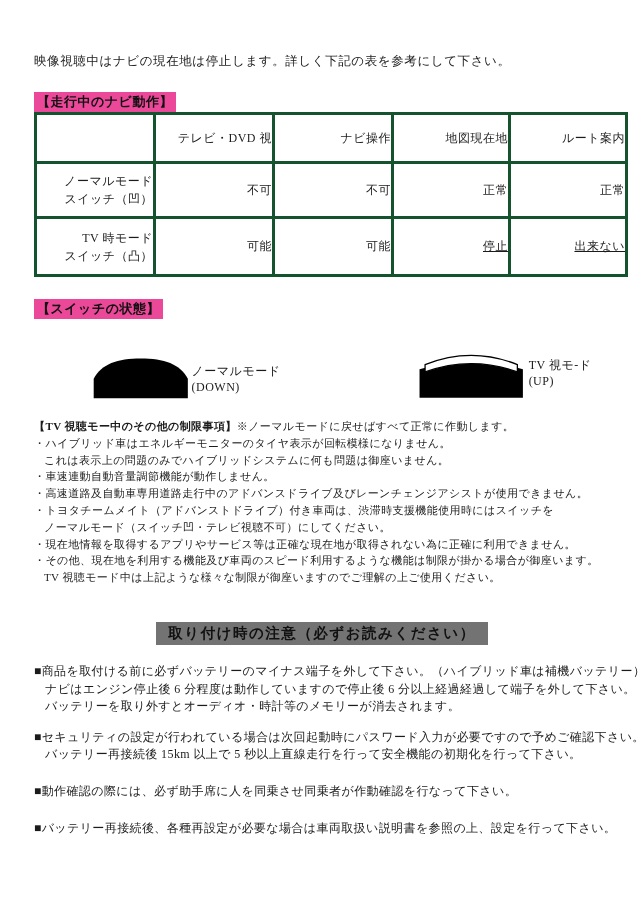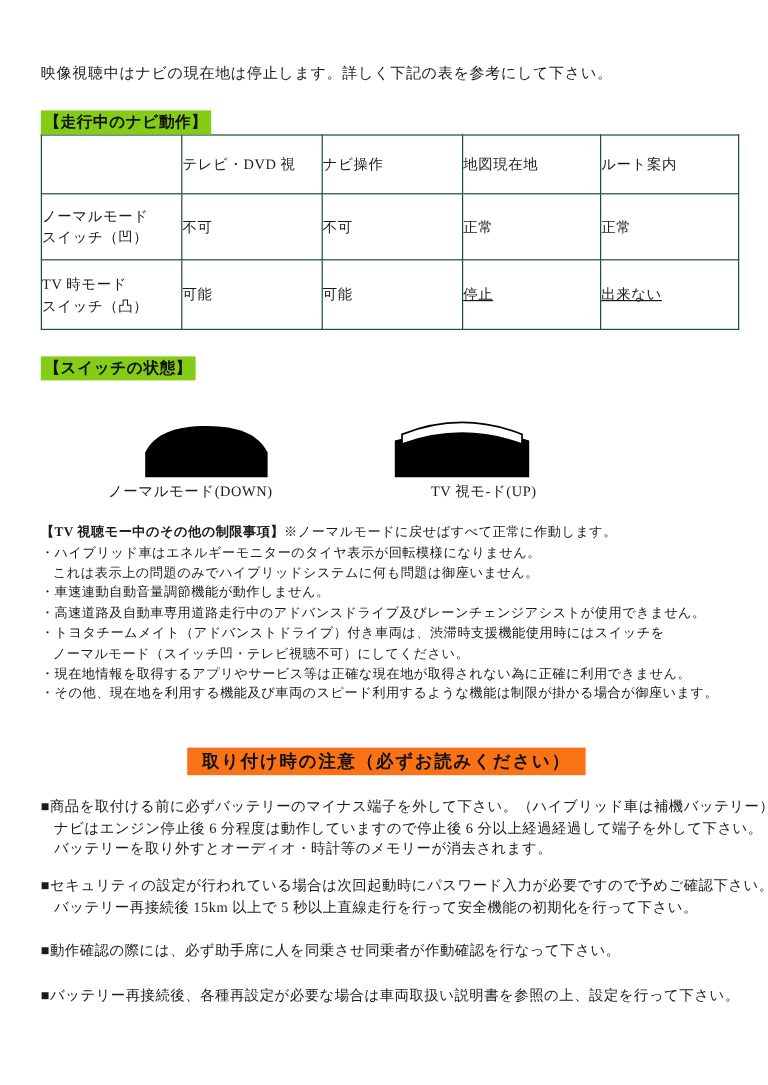--- a/index.html
+++ b/index.html
@@ -7,57 +7,57 @@
     width:640px; height:904px; overflow:hidden;
     font-family:"Liberation Serif","DejaVu Serif",serif;
     color:#1b1b1b;
     -webkit-font-smoothing:antialiased;
   }
   .content { padding:52px 30px 0 34px; }
 
   .intro-line { font-size:12.5px; line-height:19px; letter-spacing:0.6px; }
 
   .section-label {
-    display:inline-block; background:#84cc16; color:#111;
+    display:inline-block; background:#ec4899; color:#111;
     font-weight:bold; font-size:13px; letter-spacing:0.5px;
     padding:1px 3px; margin-top:22px;
   }
   .section-label.first { margin-top:21px; }
 
   table.nav-table {
     border-collapse:collapse; table-layout:fixed;
     width:576px; margin-top:0px;
   }
   table.nav-table th, table.nav-table td {
-    border:1px solid #14532d; font-weight:normal;
-    font-size:12px; text-align:left; vertical-align:middle;
+    border:3px solid #14532d; font-weight:normal;
+    font-size:12px; text-align:right; vertical-align:middle;
     letter-spacing:0.5px; padding:0;
   }
   table.nav-table tr.head-row { height:49px; }
   table.nav-table tr.body-row-1 { height:55px; }
   table.nav-table tr.body-row-2 { height:58px;font-family:Liberation Serif, serif; }
   .mode-cell div { line-height:18px; }
   .emph { font-weight:bold; text-decoration:underline; }
 
   .switch-row {
     display:flex; align-items:flex-end;
     margin-top:24px; padding-left:56px;
   }
-  .fig { display:flex; flex-direction:column; align-items:flex-end; }
+  .fig { display:flex; flex-direction:row; align-items:center; }
   .fig + .fig { margin-left:96px; }
   .fig-label { font-size:12px; letter-spacing:0.5px; margin-top:3px; }
 
   .limits { margin-top:18px; }
   .limit-line { font-size:11px; line-height:16.8px; letter-spacing:0.4px; white-space:nowrap; }
   .limit-line .bold { font-weight:bold; }
   .limit-line.indent { padding-left:10px; }
 
   .install-title-wrap { text-align:center; margin-top:36px; }
   .install-title {
-    display:inline-block; background:#f97316; color:#111;
+    display:inline-block; background:#737373; color:#111;
     font-weight:bold; font-size:14.5px; letter-spacing:1.5px;
     padding:2px 12px;
   }
 
   .install { margin-top:18px; }
   .bullet-group { margin-bottom:13px; }
   .bullet-group.gap-lg { margin-top:19px; }
   .bullet-line { font-size:12px; line-height:17.6px; letter-spacing:0.4px; white-space:nowrap; }
   .bullet-line.cont { padding-left:11px; }
 </style>
@@ -129,20 +129,21 @@
       <span class="bold">【TV 視聴モー中のその他の制限事項】</span><span>※ノーマルモードに戻せばすべて正常に作動します。</span>
     </div>
     <div class="limit-line">・ハイブリッド車はエネルギーモニターのタイヤ表示が回転模様になりません。</div>
     <div class="limit-line indent">これは表示上の問題のみでハイブリッドシステムに何も問題は御座いません。</div>
     <div class="limit-line">・車速連動自動音量調節機能が動作しません。</div>
     <div class="limit-line">・高速道路及自動車専用道路走行中のアドバンスドライブ及びレーンチェンジアシストが使用できません。</div>
     <div class="limit-line">・トヨタチームメイト（アドバンストドライブ）付き車両は、渋滞時支援機能使用時にはスイッチを</div>
     <div class="limit-line indent">ノーマルモード（スイッチ凹・テレビ視聴不可）にしてください。</div>
     <div class="limit-line">・現在地情報を取得するアプリやサービス等は正確な現在地が取得されない為に正確に利用できません。</div>
     <div class="limit-line">・その他、現在地を利用する機能及び車両のスピード利用するような機能は制限が掛かる場合が御座います。</div>
+    <div class="limit-line indent">TV 視聴モード中は上記ような様々な制限が御座いますのでご理解の上ご使用ください。</div>
   </div>
 
   
   <div class="install-title-wrap">
     <span class="install-title">取り付け時の注意（必ずお読みください）</span>
   </div>
 
   <div class="install">
     <div class="bullet-group">
       <div class="bullet-line">■商品を取付ける前に必ずバッテリーのマイナス端子を外して下さい。（ハイブリッド車は補機バッテリー）</div>

